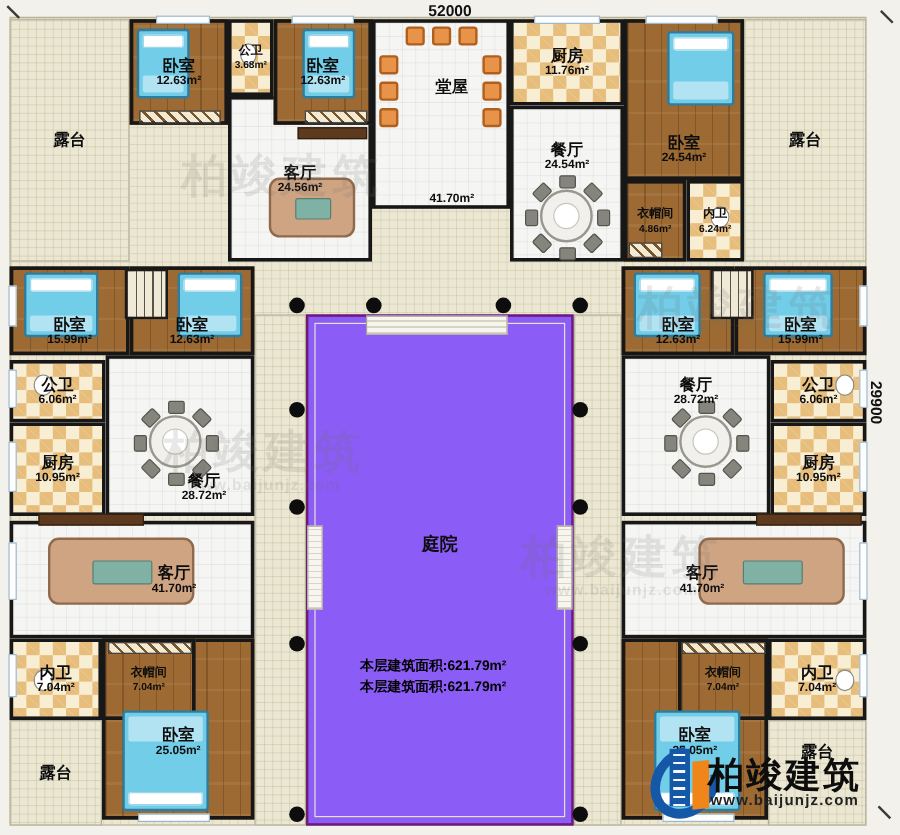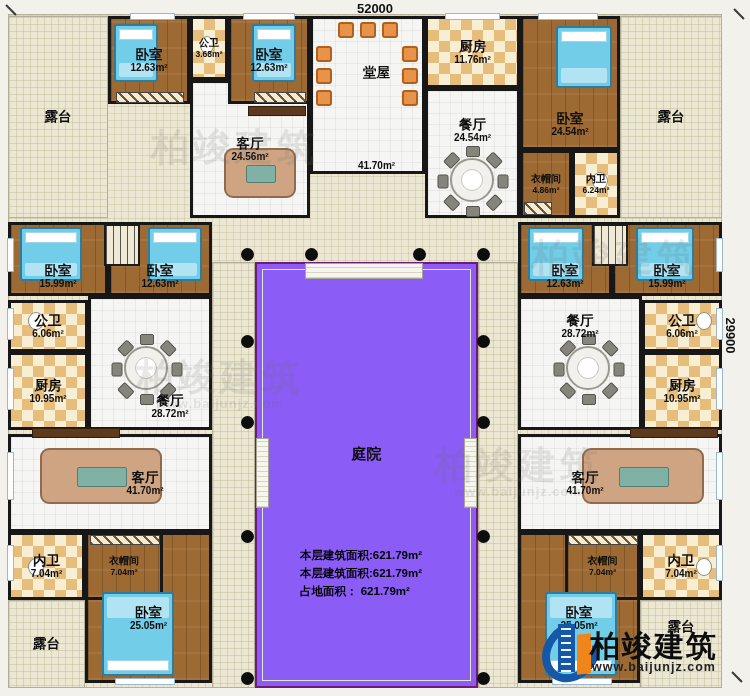--- a/index.html
+++ b/index.html
@@ -348,21 +348,20 @@
   </div>
   <div class="wm" style="left:388px;top:446px;width:260px;">
     <div class="wm-big">柏竣建筑</div>
     <div class="wm-url">www.baijunjz.com</div>
   </div>
 
   <div class="titleblock">
     <div class="tb-lines">
       <div>本层建筑面积:621.79m²</div>
       <div>本层建筑面积:621.79m²</div>
-      <div>占地面积： 621.79m²</div>
     </div>
   </div>
 
   <div class="logo">
     <div class="logo-icon">
       <div class="logo-circ"></div>
       <div class="logo-b1"></div>
       <div class="logo-b2"></div>
     </div>
     <div class="logo-brand">柏竣建筑</div>

